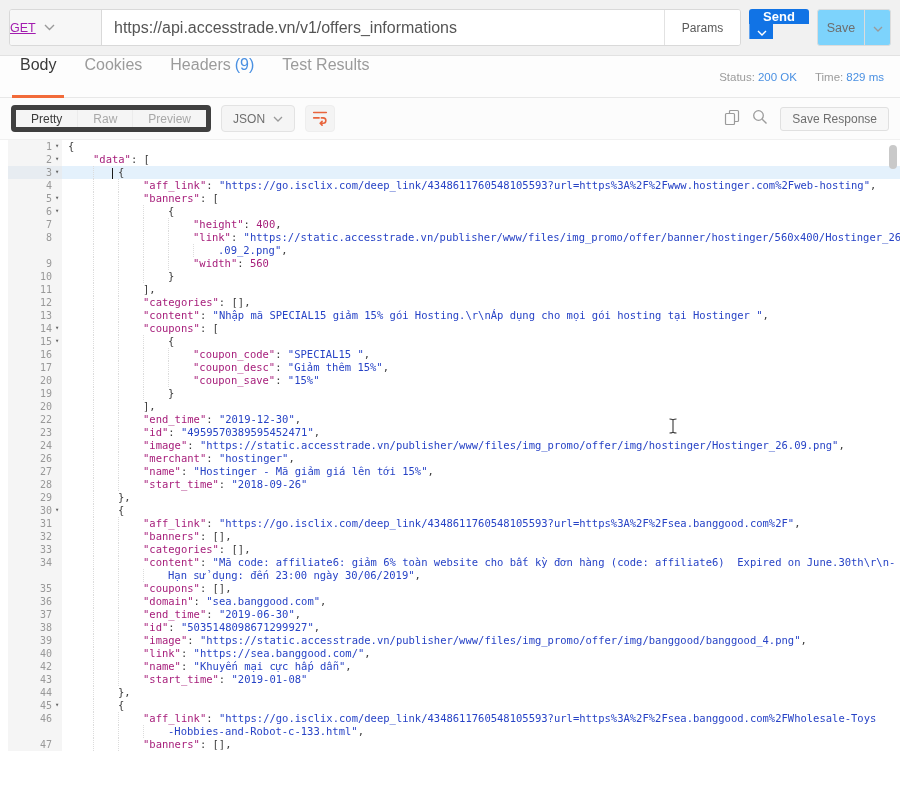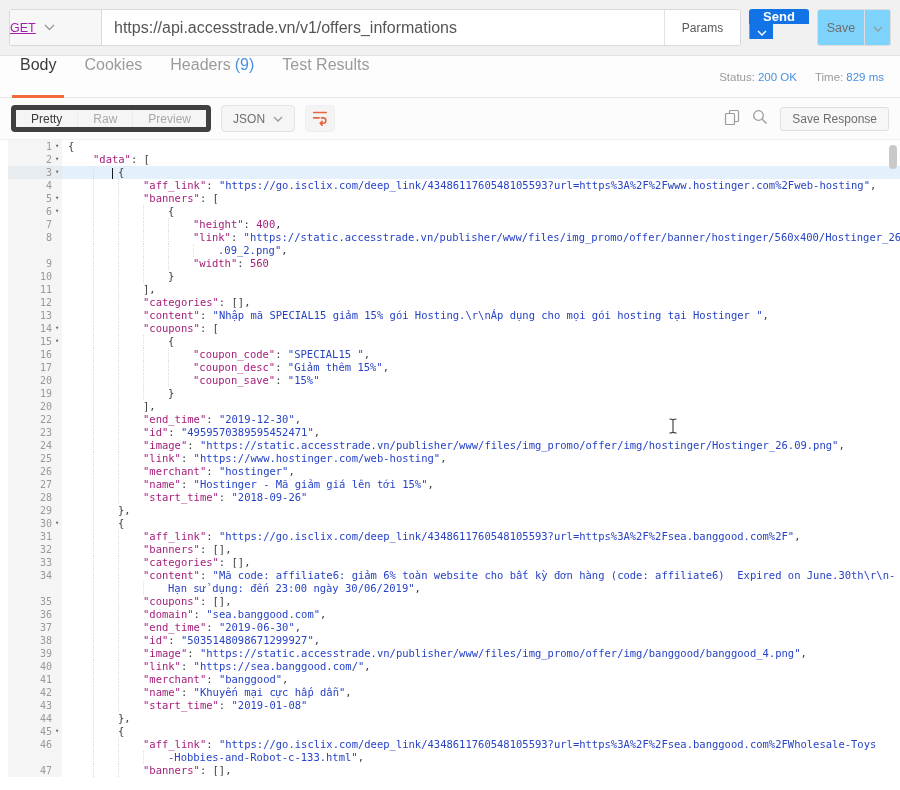--- a/index.html
+++ b/index.html
@@ -358,27 +358,20 @@
       </div>
       <div class="row">
         <span class="gut">
           <span class="lnum">24</span>
           <span class="fold"></span>
         </span>
         <span class="codeline"><span class="ind nf"></span><span class="ind"></span><span class="ind"></span><span class="k">"image"</span><span class="p">: </span><span class="s">"https://static.accesstrade.vn/publisher/www/files/img_promo/offer/img/hostinger/Hostinger_26.09.png"</span><span class="p">,</span></span>
       </div>
       <div class="row">
         <span class="gut">
-          <span class="lnum">25</span>
-          <span class="fold"></span>
-        </span>
-        <span class="codeline"><span class="ind nf"></span><span class="ind"></span><span class="ind"></span><span class="k">"link"</span><span class="p">: </span><span class="s">"https://www.hostinger.com/web-hosting"</span><span class="p">,</span></span>
-      </div>
-      <div class="row">
-        <span class="gut">
           <span class="lnum">26</span>
           <span class="fold"></span>
         </span>
         <span class="codeline"><span class="ind nf"></span><span class="ind"></span><span class="ind"></span><span class="k">"merchant"</span><span class="p">: </span><span class="s">"hostinger"</span><span class="p">,</span></span>
       </div>
       <div class="row">
         <span class="gut">
           <span class="lnum">27</span>
           <span class="fold"></span>
         </span>
@@ -474,27 +467,20 @@
           <span class="fold"></span>
         </span>
         <span class="codeline"><span class="ind nf"></span><span class="ind"></span><span class="ind"></span><span class="k">"image"</span><span class="p">: </span><span class="s">"https://static.accesstrade.vn/publisher/www/files/img_promo/offer/img/banggood/banggood_4.png"</span><span class="p">,</span></span>
       </div>
       <div class="row">
         <span class="gut">
           <span class="lnum">40</span>
           <span class="fold"></span>
         </span>
         <span class="codeline"><span class="ind nf"></span><span class="ind"></span><span class="ind"></span><span class="k">"link"</span><span class="p">: </span><span class="s">"https://sea.banggood.com/"</span><span class="p">,</span></span>
-      </div>
-      <div class="row">
-        <span class="gut">
-          <span class="lnum">41</span>
-          <span class="fold"></span>
-        </span>
-        <span class="codeline"><span class="ind nf"></span><span class="ind"></span><span class="ind"></span><span class="k">"merchant"</span><span class="p">: </span><span class="s">"banggood"</span><span class="p">,</span></span>
       </div>
       <div class="row">
         <span class="gut">
           <span class="lnum">42</span>
           <span class="fold"></span>
         </span>
         <span class="codeline"><span class="ind nf"></span><span class="ind"></span><span class="ind"></span><span class="k">"name"</span><span class="p">: </span><span class="s">"Khuyến mại cực hấp dẫn"</span><span class="p">,</span></span>
       </div>
       <div class="row">
         <span class="gut">

